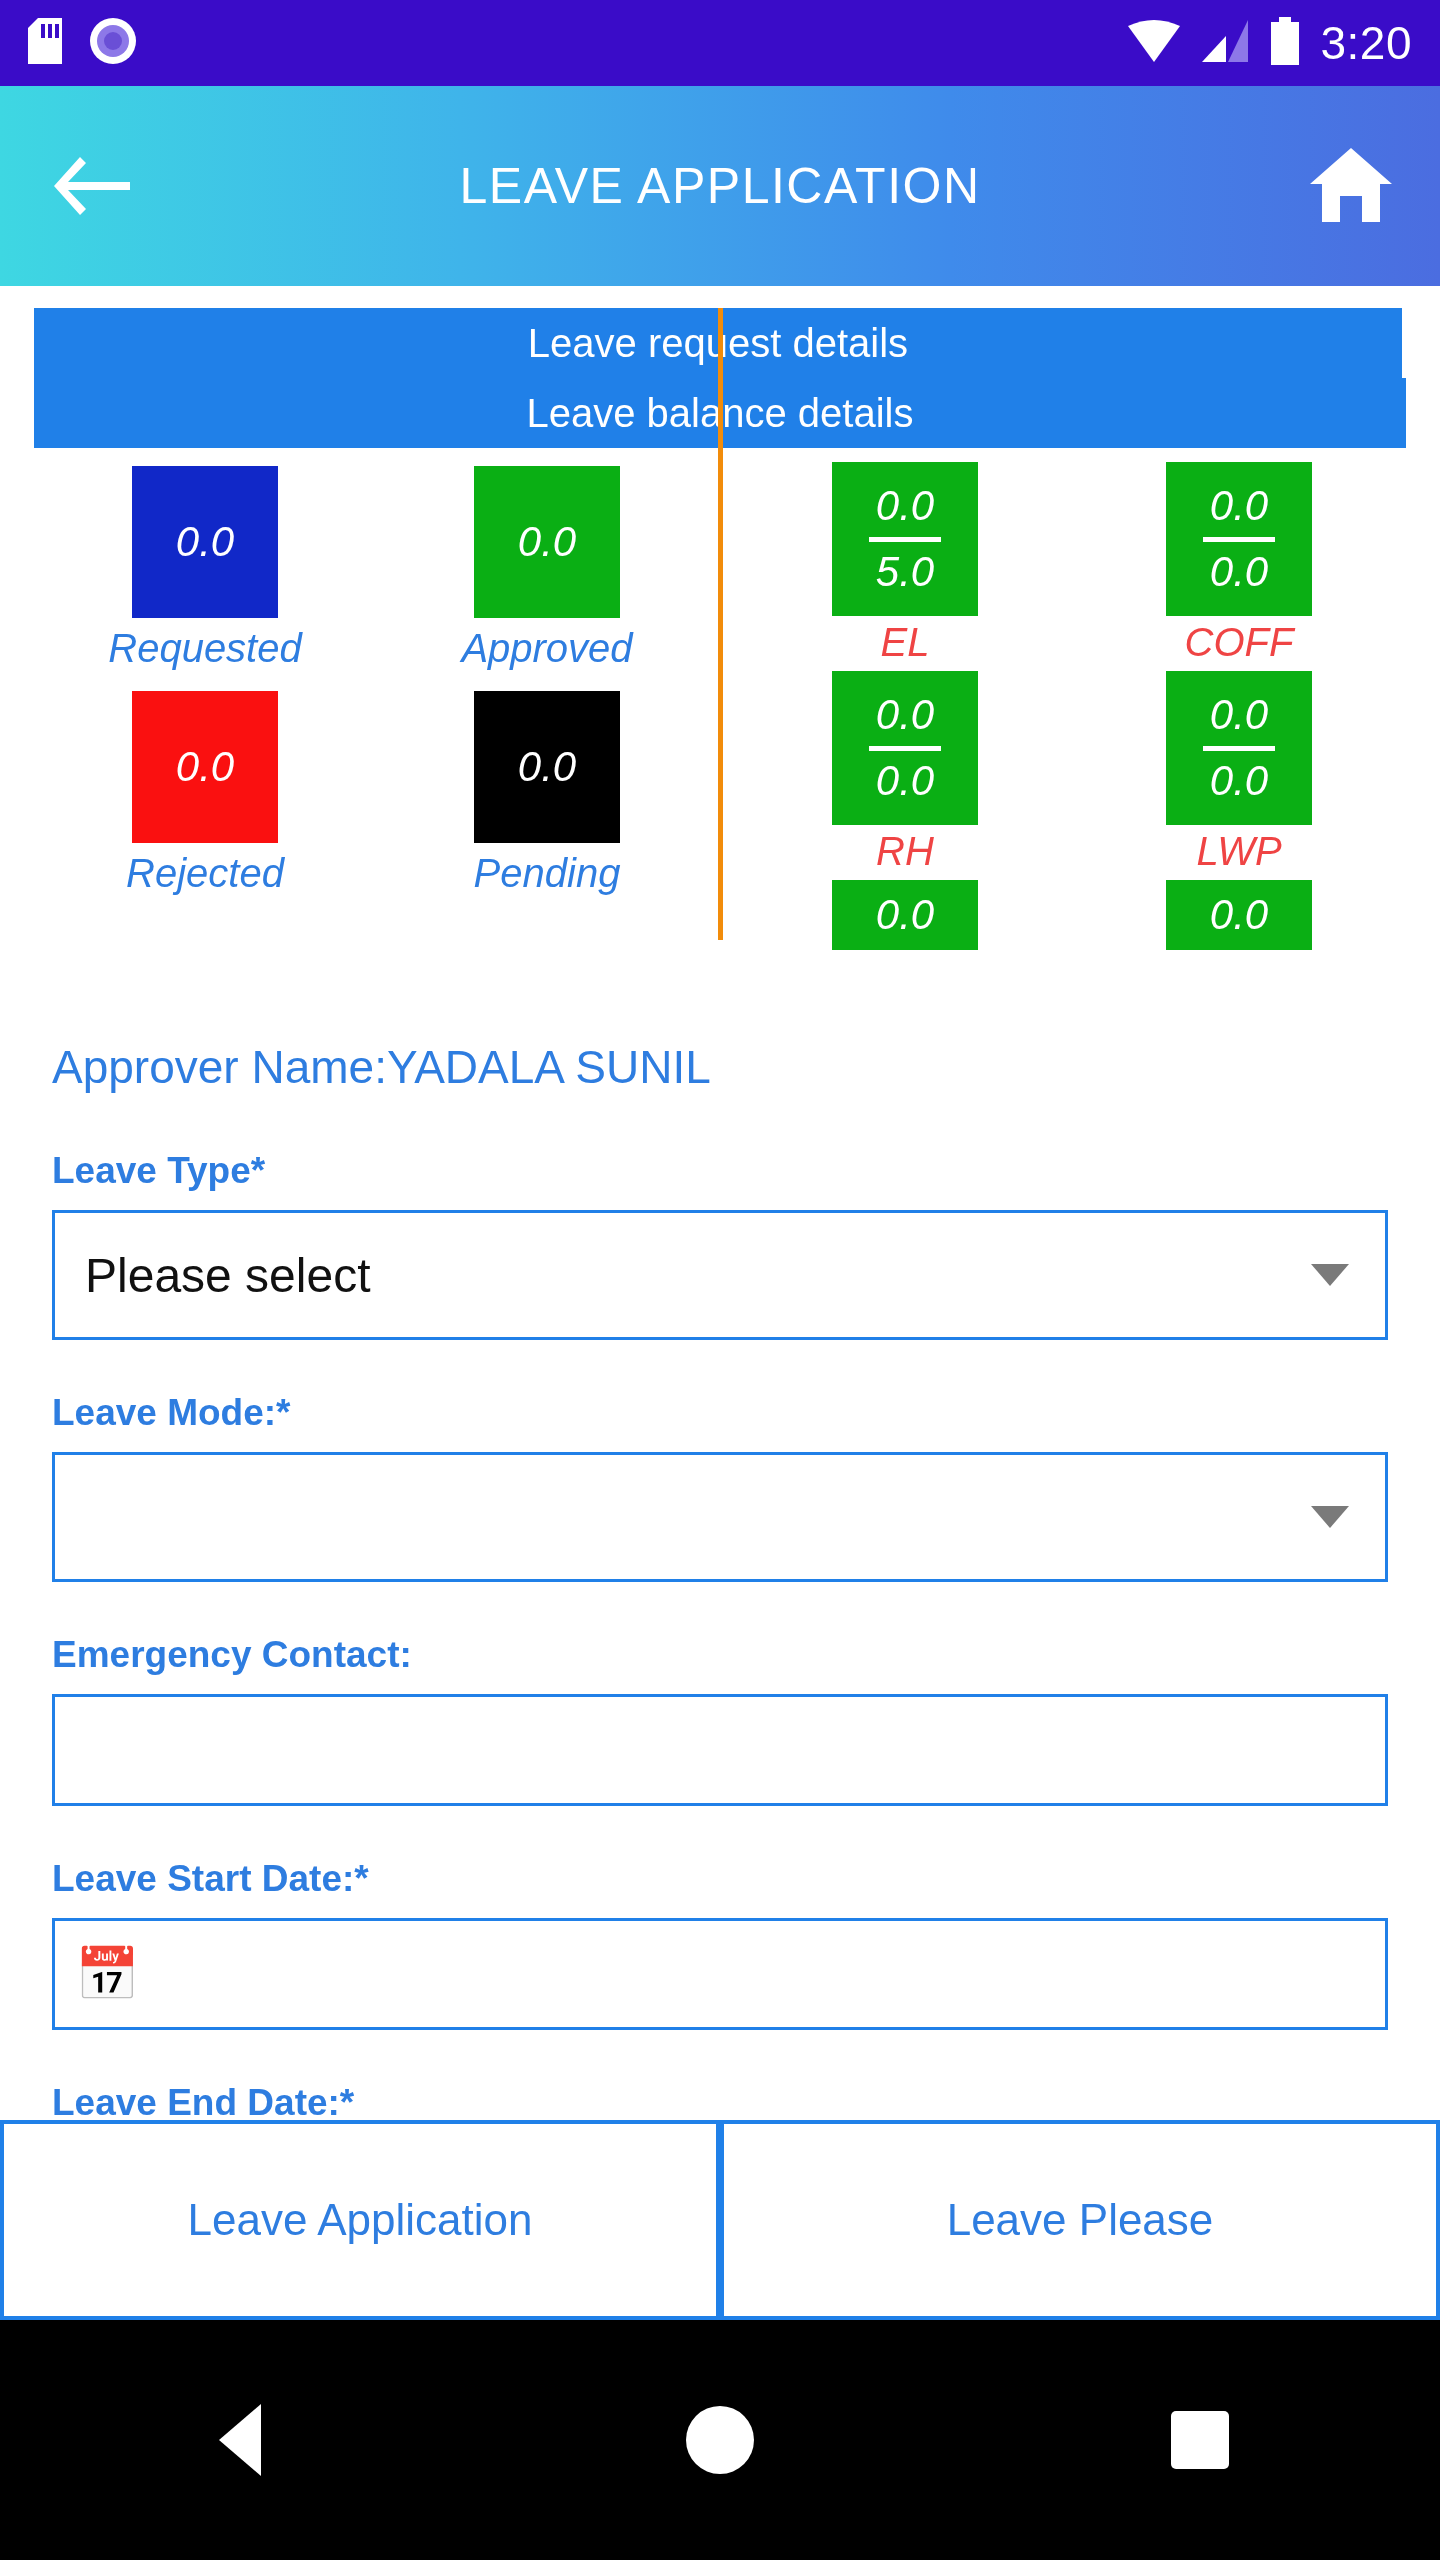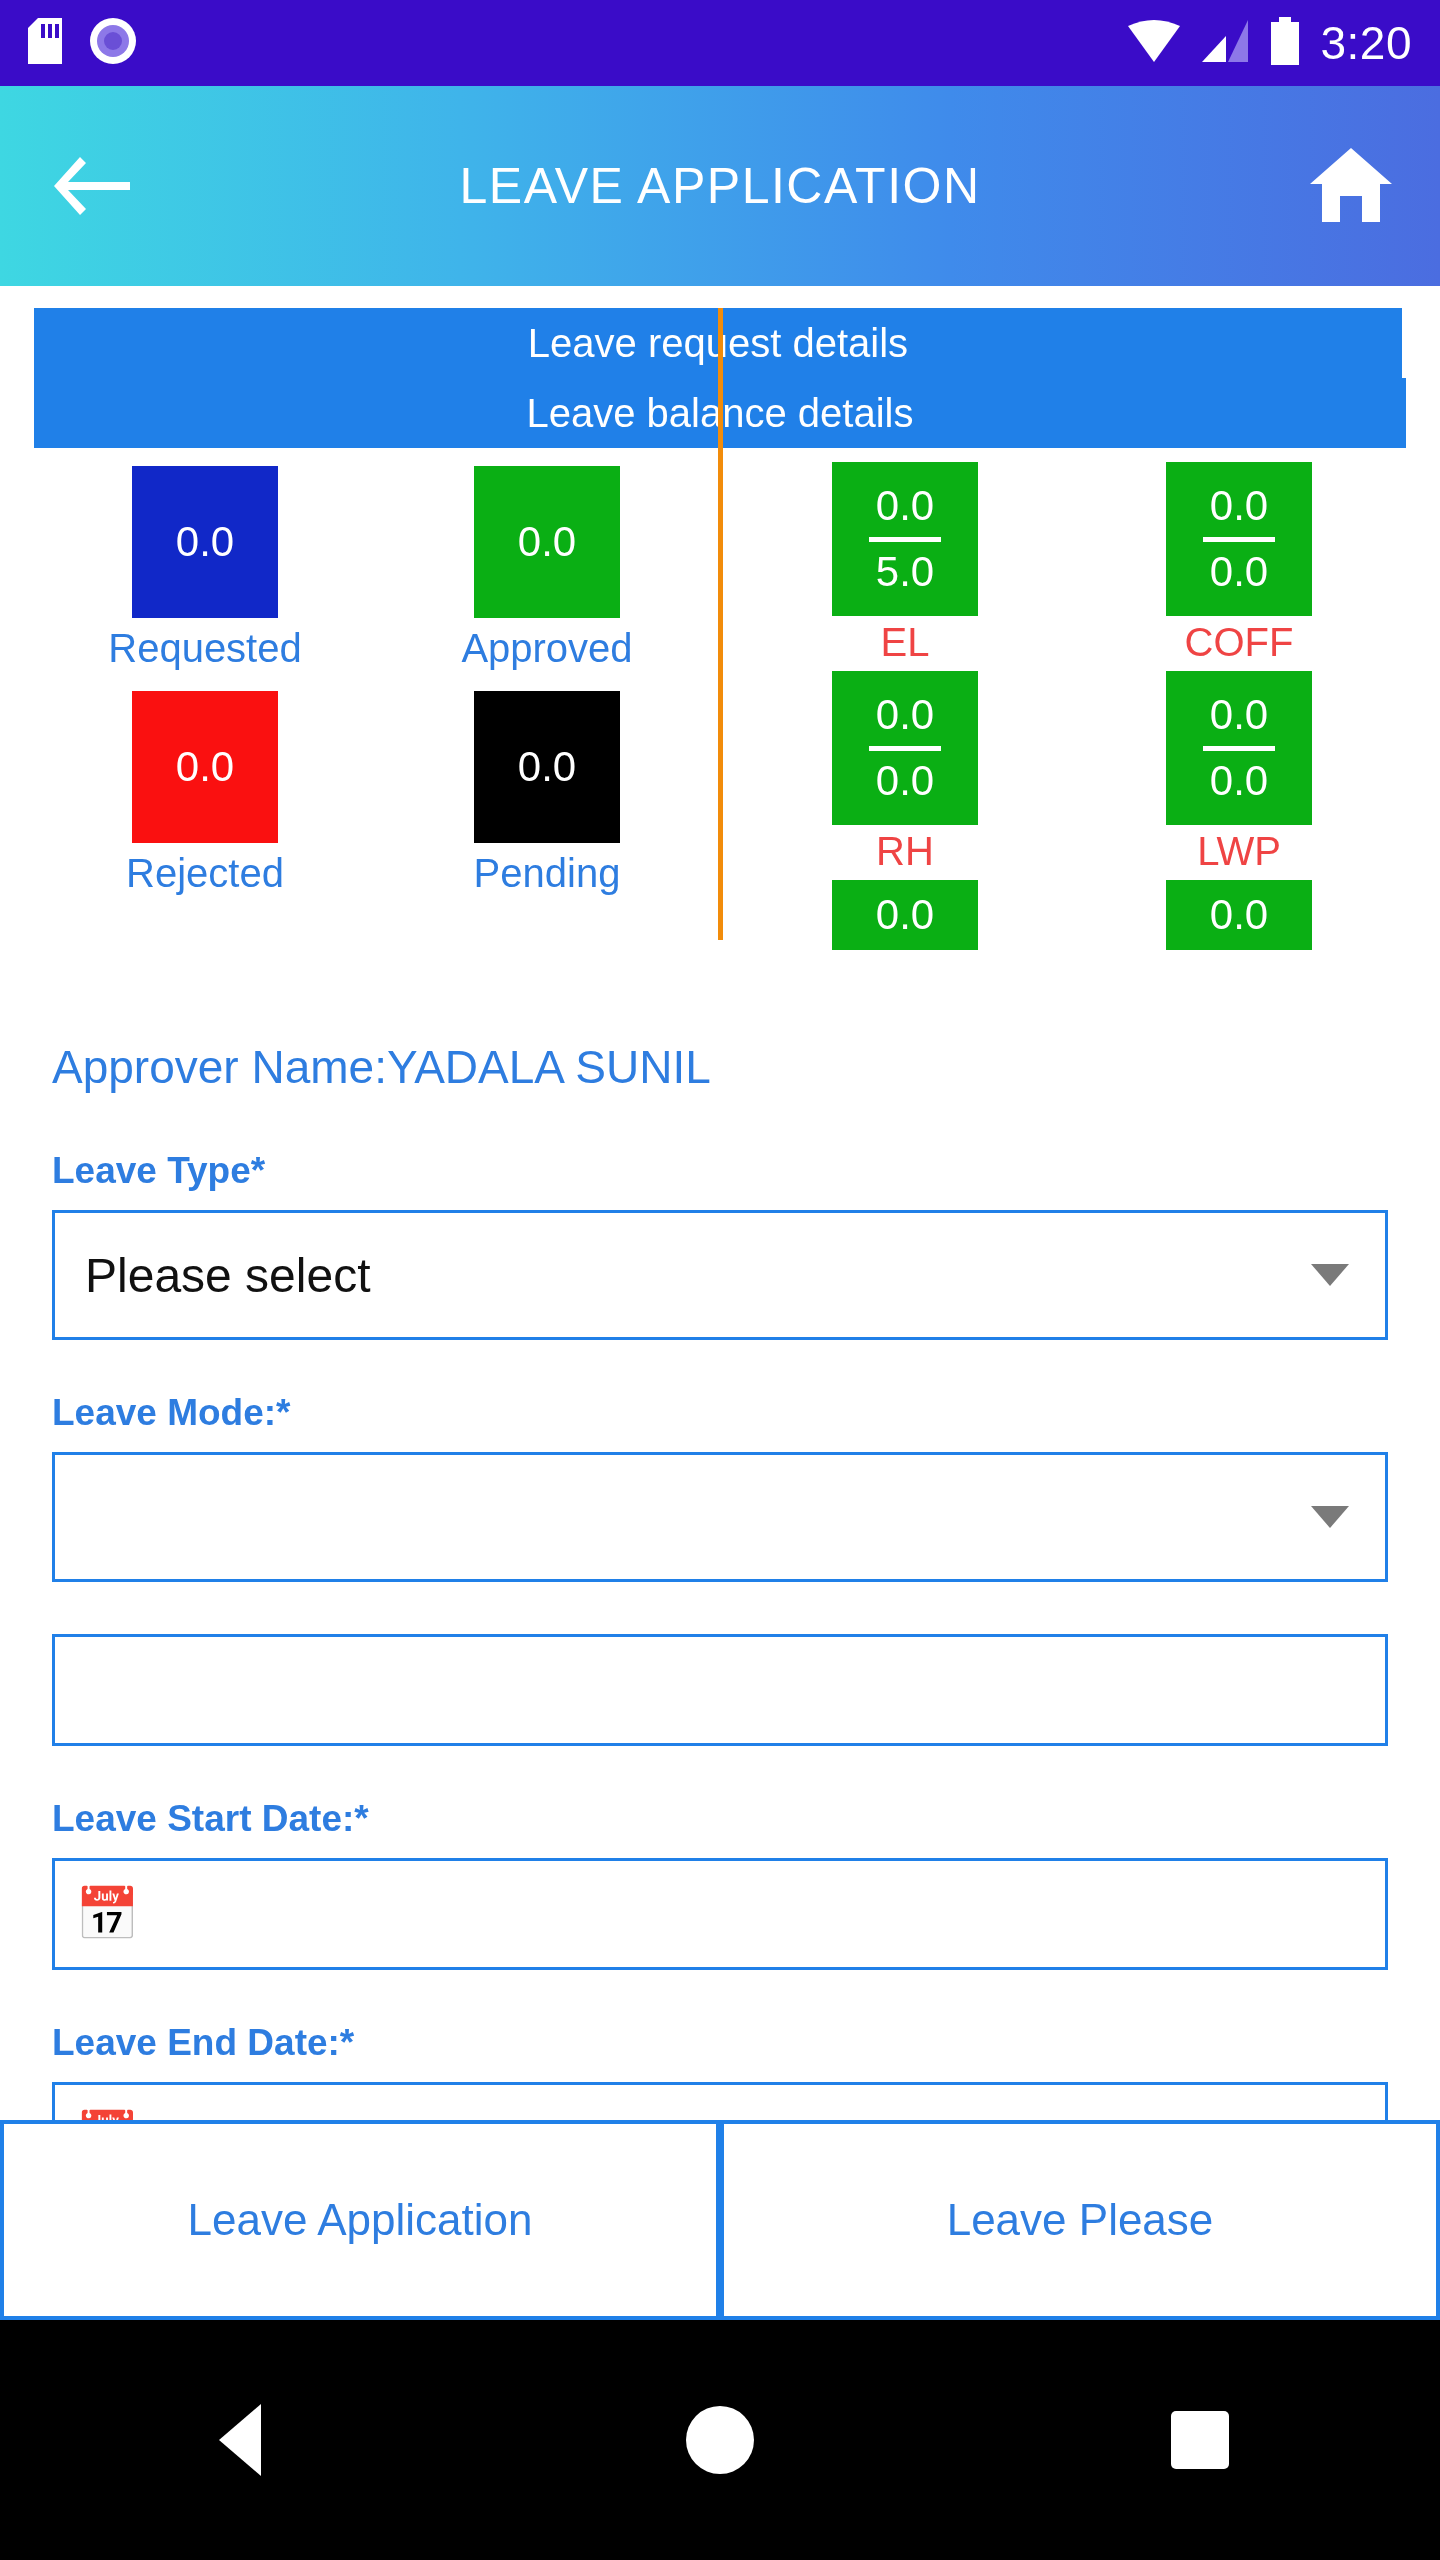--- a/index.html
+++ b/index.html
@@ -39,21 +39,21 @@
   .summary {
     position:absolute; top:308px; left:34px; width:1372px; height:632px;
   }
   .sum-tabs { display:flex; width:100%; height:140px;flex-direction:column; }
   .sum-tab {
     flex:1; background:#2080E8; color:#fff;
     display:flex; align-items:center; justify-content:center;
     font-size:40px; font-weight:400;
   }
   .sum-tab.left { margin-right:4px; }
-  .sum-body { display:flex; width:100%; height:492px; position:relative; }
+  .sum-body { display:flex; width:100%; height:492px; position:relative;font-style:italic; }
   .divider-v {
     position:absolute; left:684px; top:-140px; width:5px; height:632px;
     background:#F28C0A;
   }
   .req-side { width:684px; padding-top:18px; }
   .bal-side { width:688px; padding-top:14px; padding-left:20px; }
 
   .req-grid { display:grid; grid-template-columns:1fr 1fr; row-gap:20px; }
   .req-cell { display:flex; flex-direction:column; align-items:center; }
   .req-box {
@@ -258,20 +258,21 @@
       <span class="select-value">Please select</span>
       <span class="caret"></span>
     </div>
 
     <div class="field-label">Leave Mode:*</div>
     <div class="field-box select tall">
       <span class="select-value"></span>
       <span class="caret"></span>
     </div>
 
+    <div class="field-label">Emergency Contact:</div>
     <div class="field-box text">
       <span class="select-value"></span>
     </div>
 
     <div class="field-label">Leave Start Date:*</div>
     <div class="field-box date">
       <span class="cal-icon">📅</span>
     </div>
 
     <div class="field-label">Leave End Date:*</div>

